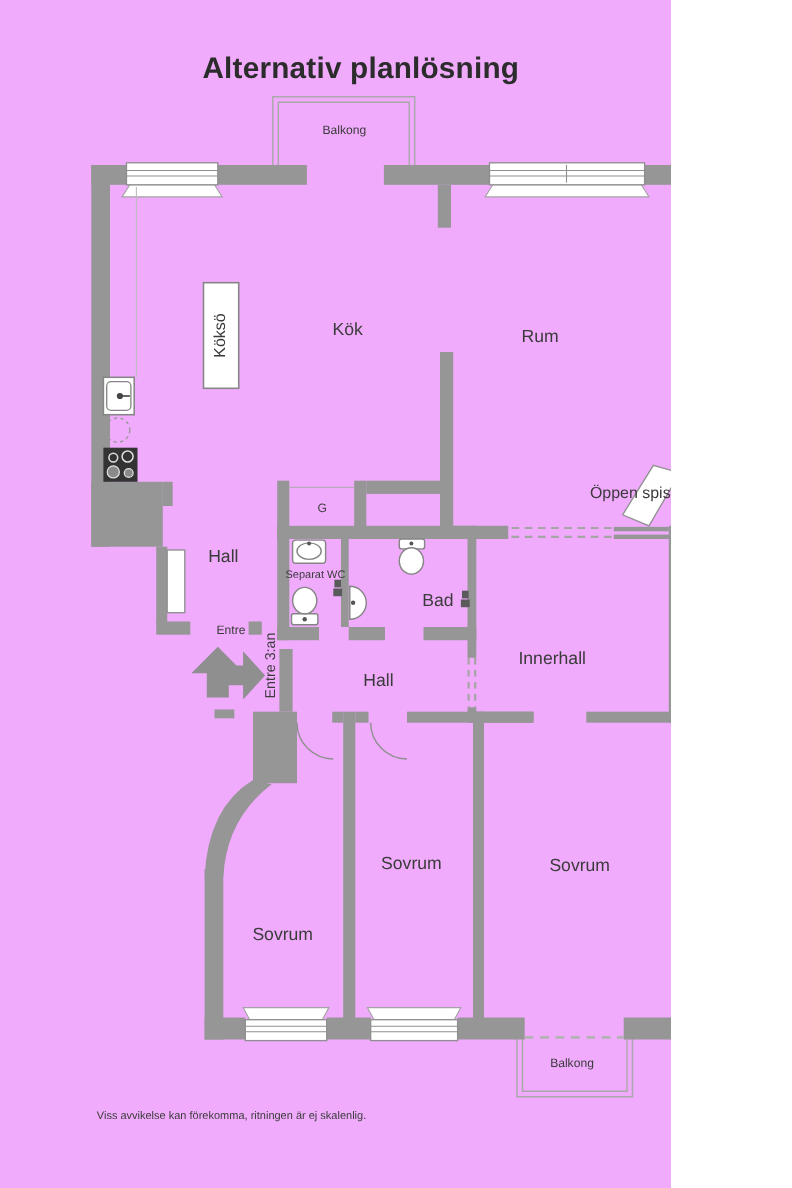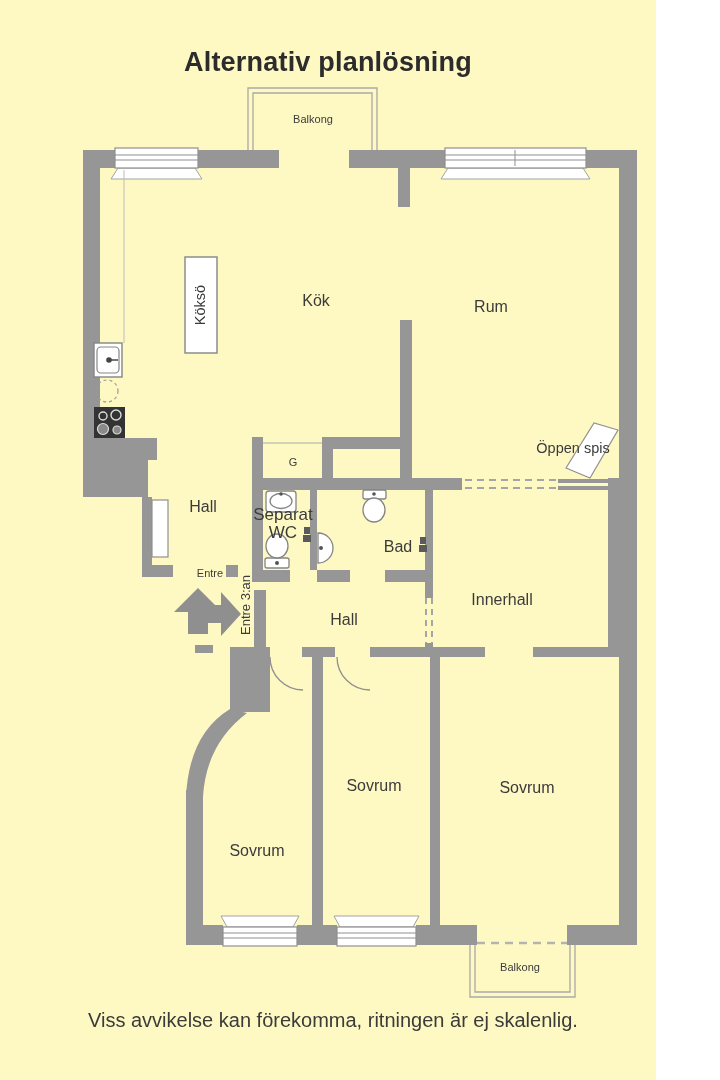--- a/index.html
+++ b/index.html
@@ -1,28 +1,28 @@
 <!DOCTYPE html>
 <html><head>
 <meta charset="utf-8">
 <style>
   html,body{margin:0;padding:0;background:#ffffff;}
-  .stage{position:relative;width:656px;height:1080px;background:#fef9c3;overflow:hidden;
+  .stage{position:relative;width:610px;height:1080px;background:#f0abfc;overflow:hidden;
          font-family:"Liberation Sans","DejaVu Sans",sans-serif;}
   .plan-svg{position:absolute;left:0;top:0;}
   .title{position:absolute;left:328px;top:62px;transform:translate(-50%,-50%);
          font-size:27px;font-weight:600;color:#2c2c2c;white-space:nowrap;letter-spacing:.2px;}
   .lbl{position:absolute;transform:translate(-50%,-50%);font-size:16px;color:#3b3b3b;
        white-space:nowrap;line-height:1.05;}
   .lbl.v{transform:translate(-50%,-50%) rotate(-90deg);}
   .lbl.s14{font-size:14.5px;}
   .lbl.s15{font-size:11px;}
   .lbl.s13{font-size:13px;}
-  .lbl.wc{font-size:17px;width:62px;white-space:normal;text-align:center;}
-  .footer{position:absolute;left:88px;top:1009px;font-size:20px;color:#3b3b3b;white-space:nowrap;}
+  .lbl.wc{font-size:10px;width:62px;white-space:normal;text-align:right;}
+  .footer{position:absolute;left:88px;top:1009px;font-size:10px;color:#3b3b3b;white-space:nowrap;}
 </style>
 </head>
 <body>
 
 <div class="stage">
 
   <svg class="plan-svg" width="720" height="1080" viewBox="0 0 720 1080">
 
     <g fill="none" stroke="#a9a9a9" stroke-width="1.3">
       <path d="M 248,152 L 248,88 L 377,88 L 377,152"></path>

